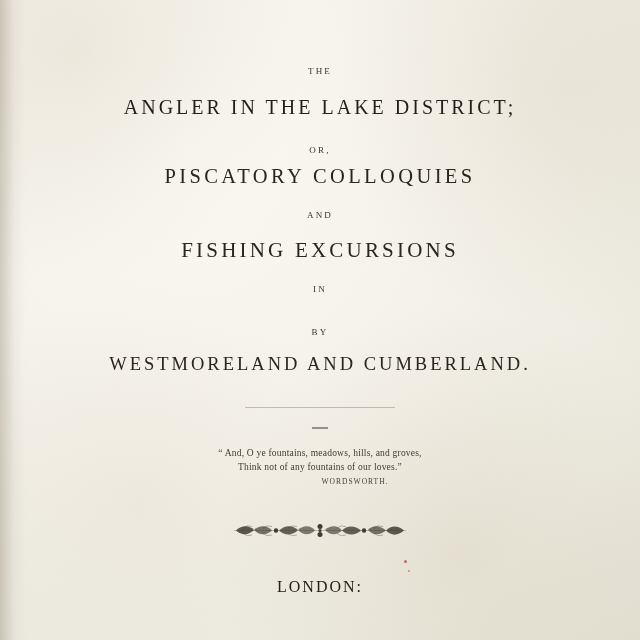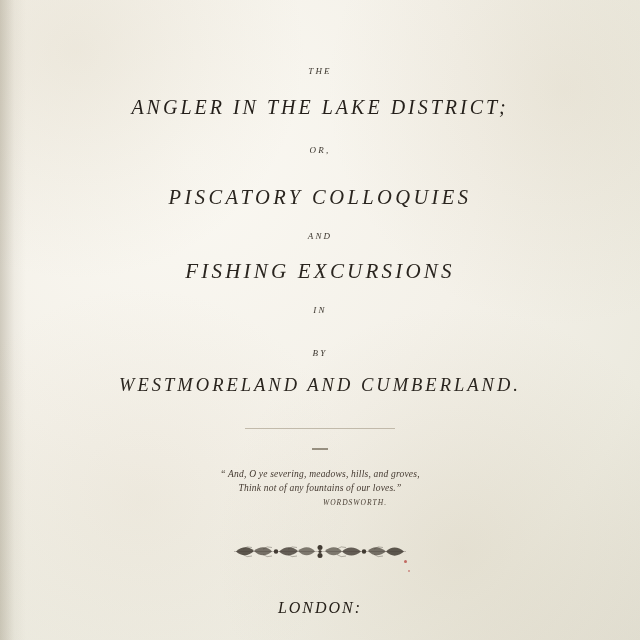--- a/index.html
+++ b/index.html
@@ -13,21 +13,20 @@
     font-family: "Liberation Serif", serif;
     overflow: hidden;
   }
   #page {
     position: relative;
     width: 640px;
     height: 640px;
     background:
       radial-gradient(ellipse at 30% 25%, #faf8f2 0%, #f4f1e9 45%, #eceadf 78%, #e2dfd2 100%);
     box-sizing: border-box;
-    font-style: italic;
   }
   
   #page::before {
     content: "";
     position: absolute;
     inset: 0;
     background:
       radial-gradient(circle at 12% 8%, rgba(200,188,160,0.22) 0%, rgba(200,188,160,0) 28%),
       radial-gradient(circle at 88% 14%, rgba(196,182,152,0.18) 0%, rgba(196,182,152,0) 30%),
       radial-gradient(circle at 72% 86%, rgba(190,176,146,0.20) 0%, rgba(190,176,146,0) 34%),
@@ -164,38 +163,38 @@
 
 <div id="page">
   <div class="sheet">
 
     <div class="line tiny-caps" style="margin-top:66px;">THE</div>
 
     <div class="line title-main" style="margin-top:20px;">ANGLER IN THE LAKE DISTRICT;</div>
 
     <div class="line tiny-caps" style="margin-top:26px;">OR,</div>
 
-    <div class="line sub-1" style="margin-top:31px;">PISCATORY COLLOQUIES</div>
+    <div class="line sub-1" style="margin-top:10px;">PISCATORY COLLOQUIES</div>
 
     <div class="line tiny-caps" style="margin-top:22px;">AND</div>
 
     <div class="line sub-2" style="margin-top:18px;">FISHING EXCURSIONS</div>
 
     <div class="line tiny-caps" style="margin-top:21px;">IN</div>
 
     <div class="line tiny-caps" style="margin-top:33px;">BY</div>
 
     <div class="line sub-3" style="margin-top:17px;">WESTMORELAND AND CUMBERLAND.</div>
 
 
     <div class="rule" style="margin-top:32px;"></div>
 
     <div class="rule-short" style="margin-top:19px;"></div>
 
-    <div class="line epigraph" style="margin-top:18px;">“ And, O ye severing, meadows, hills, and groves,</div>
+    <div class="line epigraph" style="margin-top:18px;">“ And, O ye fountains, meadows, hills, and groves,</div>
     <div class="line epigraph">Think not of any fountains of our loves.”</div>
     <div class="line epigraph-attrib">WORDSWORTH.</div>
 
     <div class="ornament" style="margin-top:36px;">
       <svg viewBox="0 0 344 34" xmlns="http://www.w3.org/2000/svg" aria-hidden="true">
         <g fill="currentColor">
           <path d="M4 17 C16 6, 30 6, 40 16 C30 26, 16 28, 4 17 Z" opacity="0.85"></path>
           <path d="M40 16 C52 4, 70 8, 76 17 C66 27, 50 27, 40 16 Z" opacity="0.7"></path>
           <circle cx="84" cy="17" r="4.5"></circle>
           <path d="M90 17 C102 5, 118 6, 128 16 C118 27, 102 28, 90 17 Z" opacity="0.8"></path>

